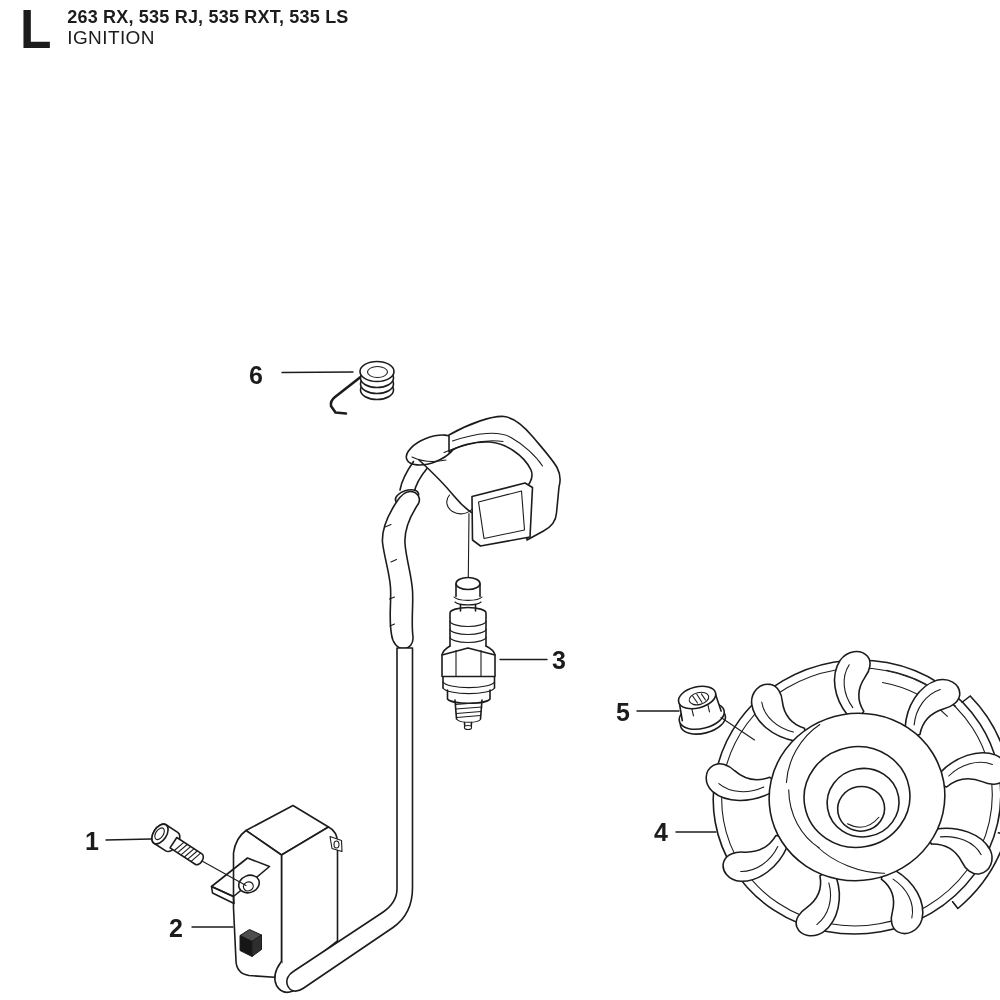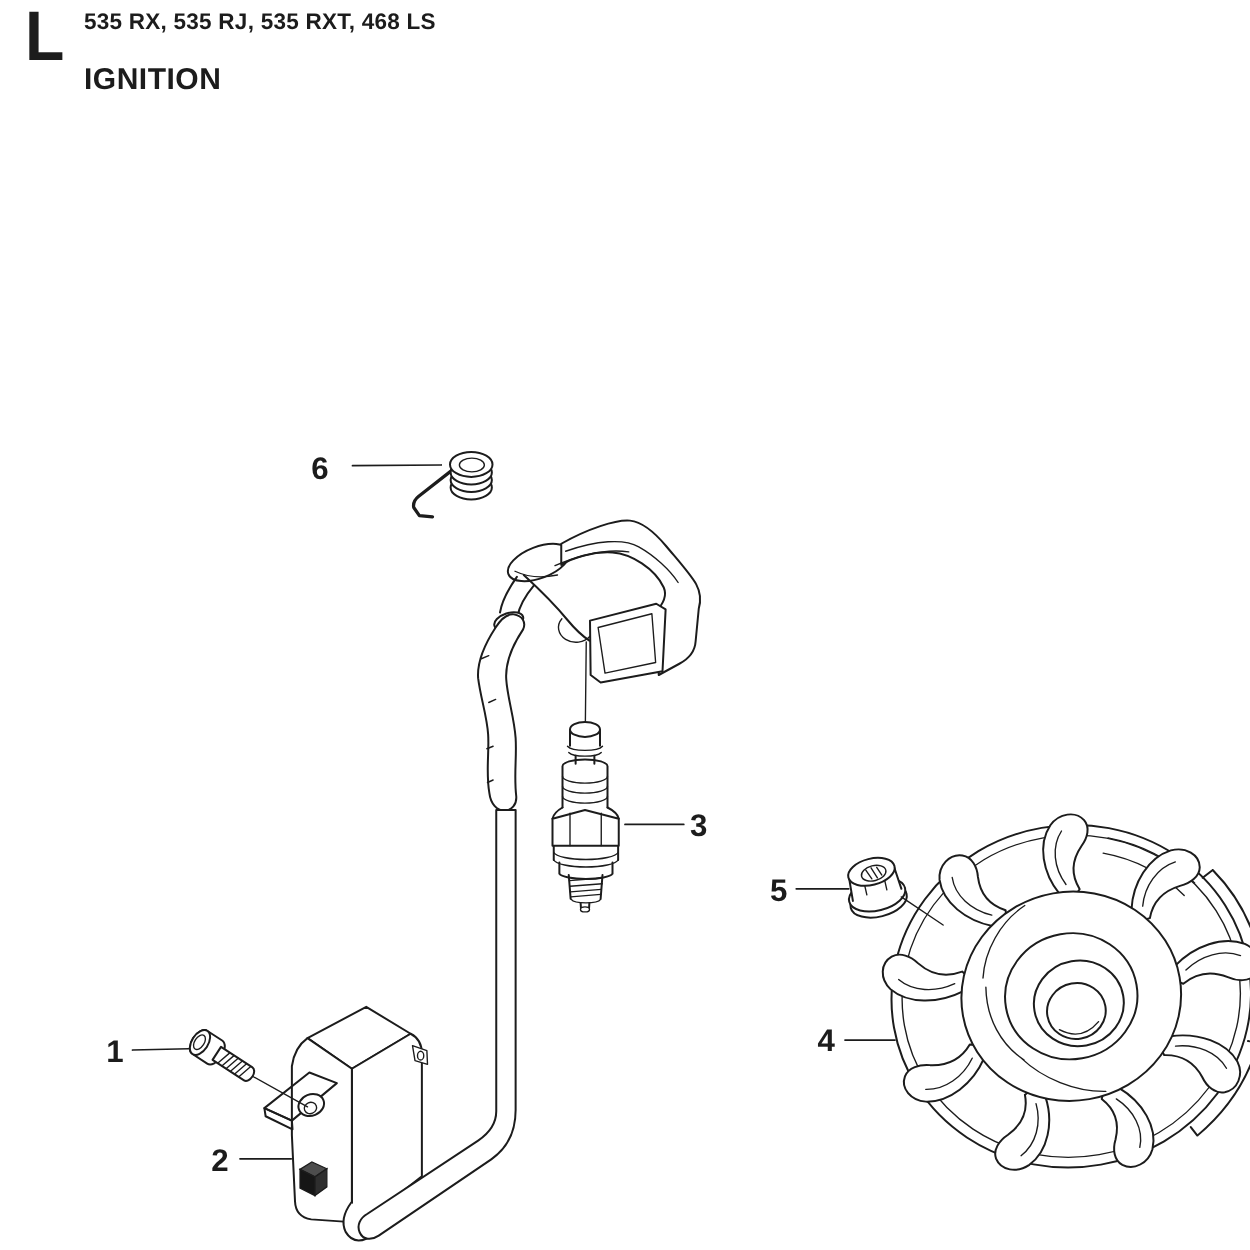--- a/index.html
+++ b/index.html
@@ -8,38 +8,38 @@
   .page {
     position:relative; width:1000px; height:1000px; background:var(--bg); overflow:hidden;
   }
   .header { position:absolute; top:7px; left:20px; display:flex; gap:15px; align-items:flex-start; }
   .section-letter {
     font-weight:bold; font-size:56px; line-height:0.78; color:var(--line);
     transform:scaleX(0.92); transform-origin:left top; letter-spacing:-2px;
   }
   .header-text { padding-top:1px; }
   .models { font-weight:bold; font-size:18px; line-height:1.1; color:var(--line); letter-spacing:0.2px; }
-  .title  { font-weight:bold; font-size:24px; line-height:1.1; color:var(--line); letter-spacing:0.4px;margin-top:23px; }
+  .title  { font-weight:normal; font-size:19px; line-height:1.1; color:var(--line); letter-spacing:0.4px; }
   svg.diagram { position:absolute; left:0; top:0; }
   .ln   { stroke:var(--line); fill:none;  stroke-width:1.6; stroke-linecap:round; stroke-linejoin:round; }
   .lnw  { stroke:var(--line); fill:#ffffff; stroke-width:1.6; stroke-linecap:round; stroke-linejoin:round; }
   .thin   { stroke-width:1.1; }
   .leader { stroke-width:1.4; }
   .wire   { stroke-width:2.6; }
   text.callout { font-family:"Liberation Sans", sans-serif; font-weight:bold; font-size:25px; fill:var(--line); text-anchor:middle; }
 </style>
 </head>
 <body>
 
 <div class="page">
 
   <div class="header">
     <div class="section-letter">L</div>
     <div class="header-text">
-      <div class="models">535 RX, 535 RJ, 535 RXT, 468 LS</div>
+      <div class="models">263 RX, 535 RJ, 535 RXT, 535 LS</div>
       <div class="title">IGNITION</div>
     </div>
   </div>
 
   <svg class="diagram" width="1000" height="1000" viewBox="0 0 1000 1000">
     <defs>
       <pattern id="xhatch" width="4.5" height="4.5" patternUnits="userSpaceOnUse">
         <path d="M0,4.5 L4.5,0 M0,0 L4.5,4.5" stroke="#2f2f2f" stroke-width="1"></path>
       </pattern>
       <g id="blade">

